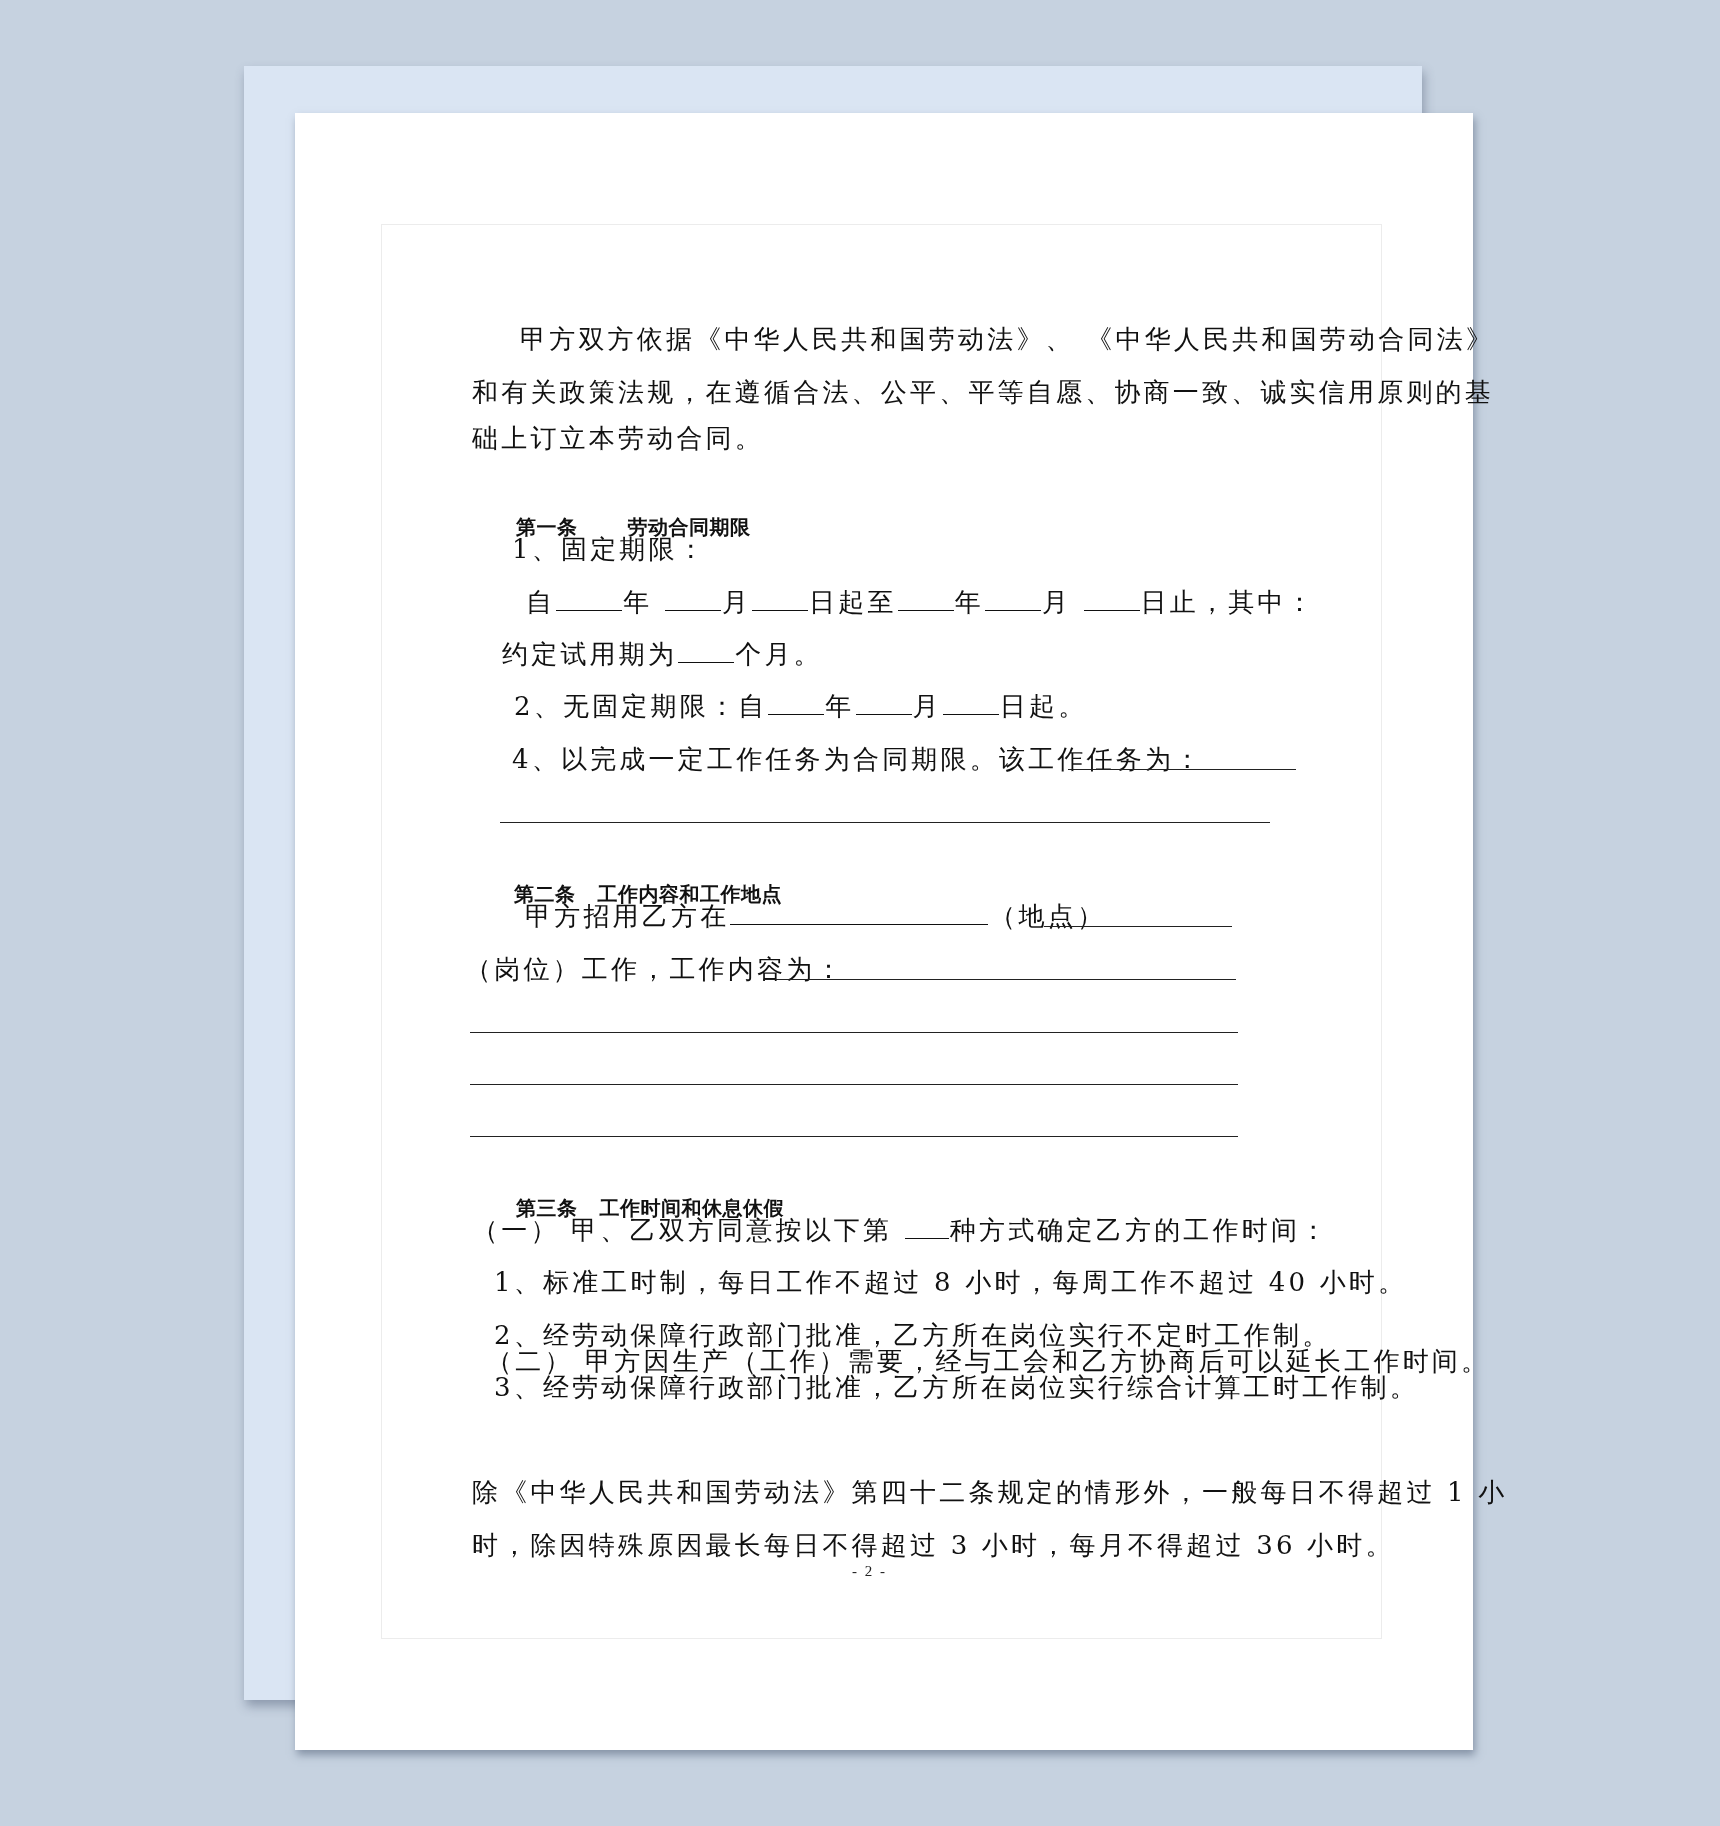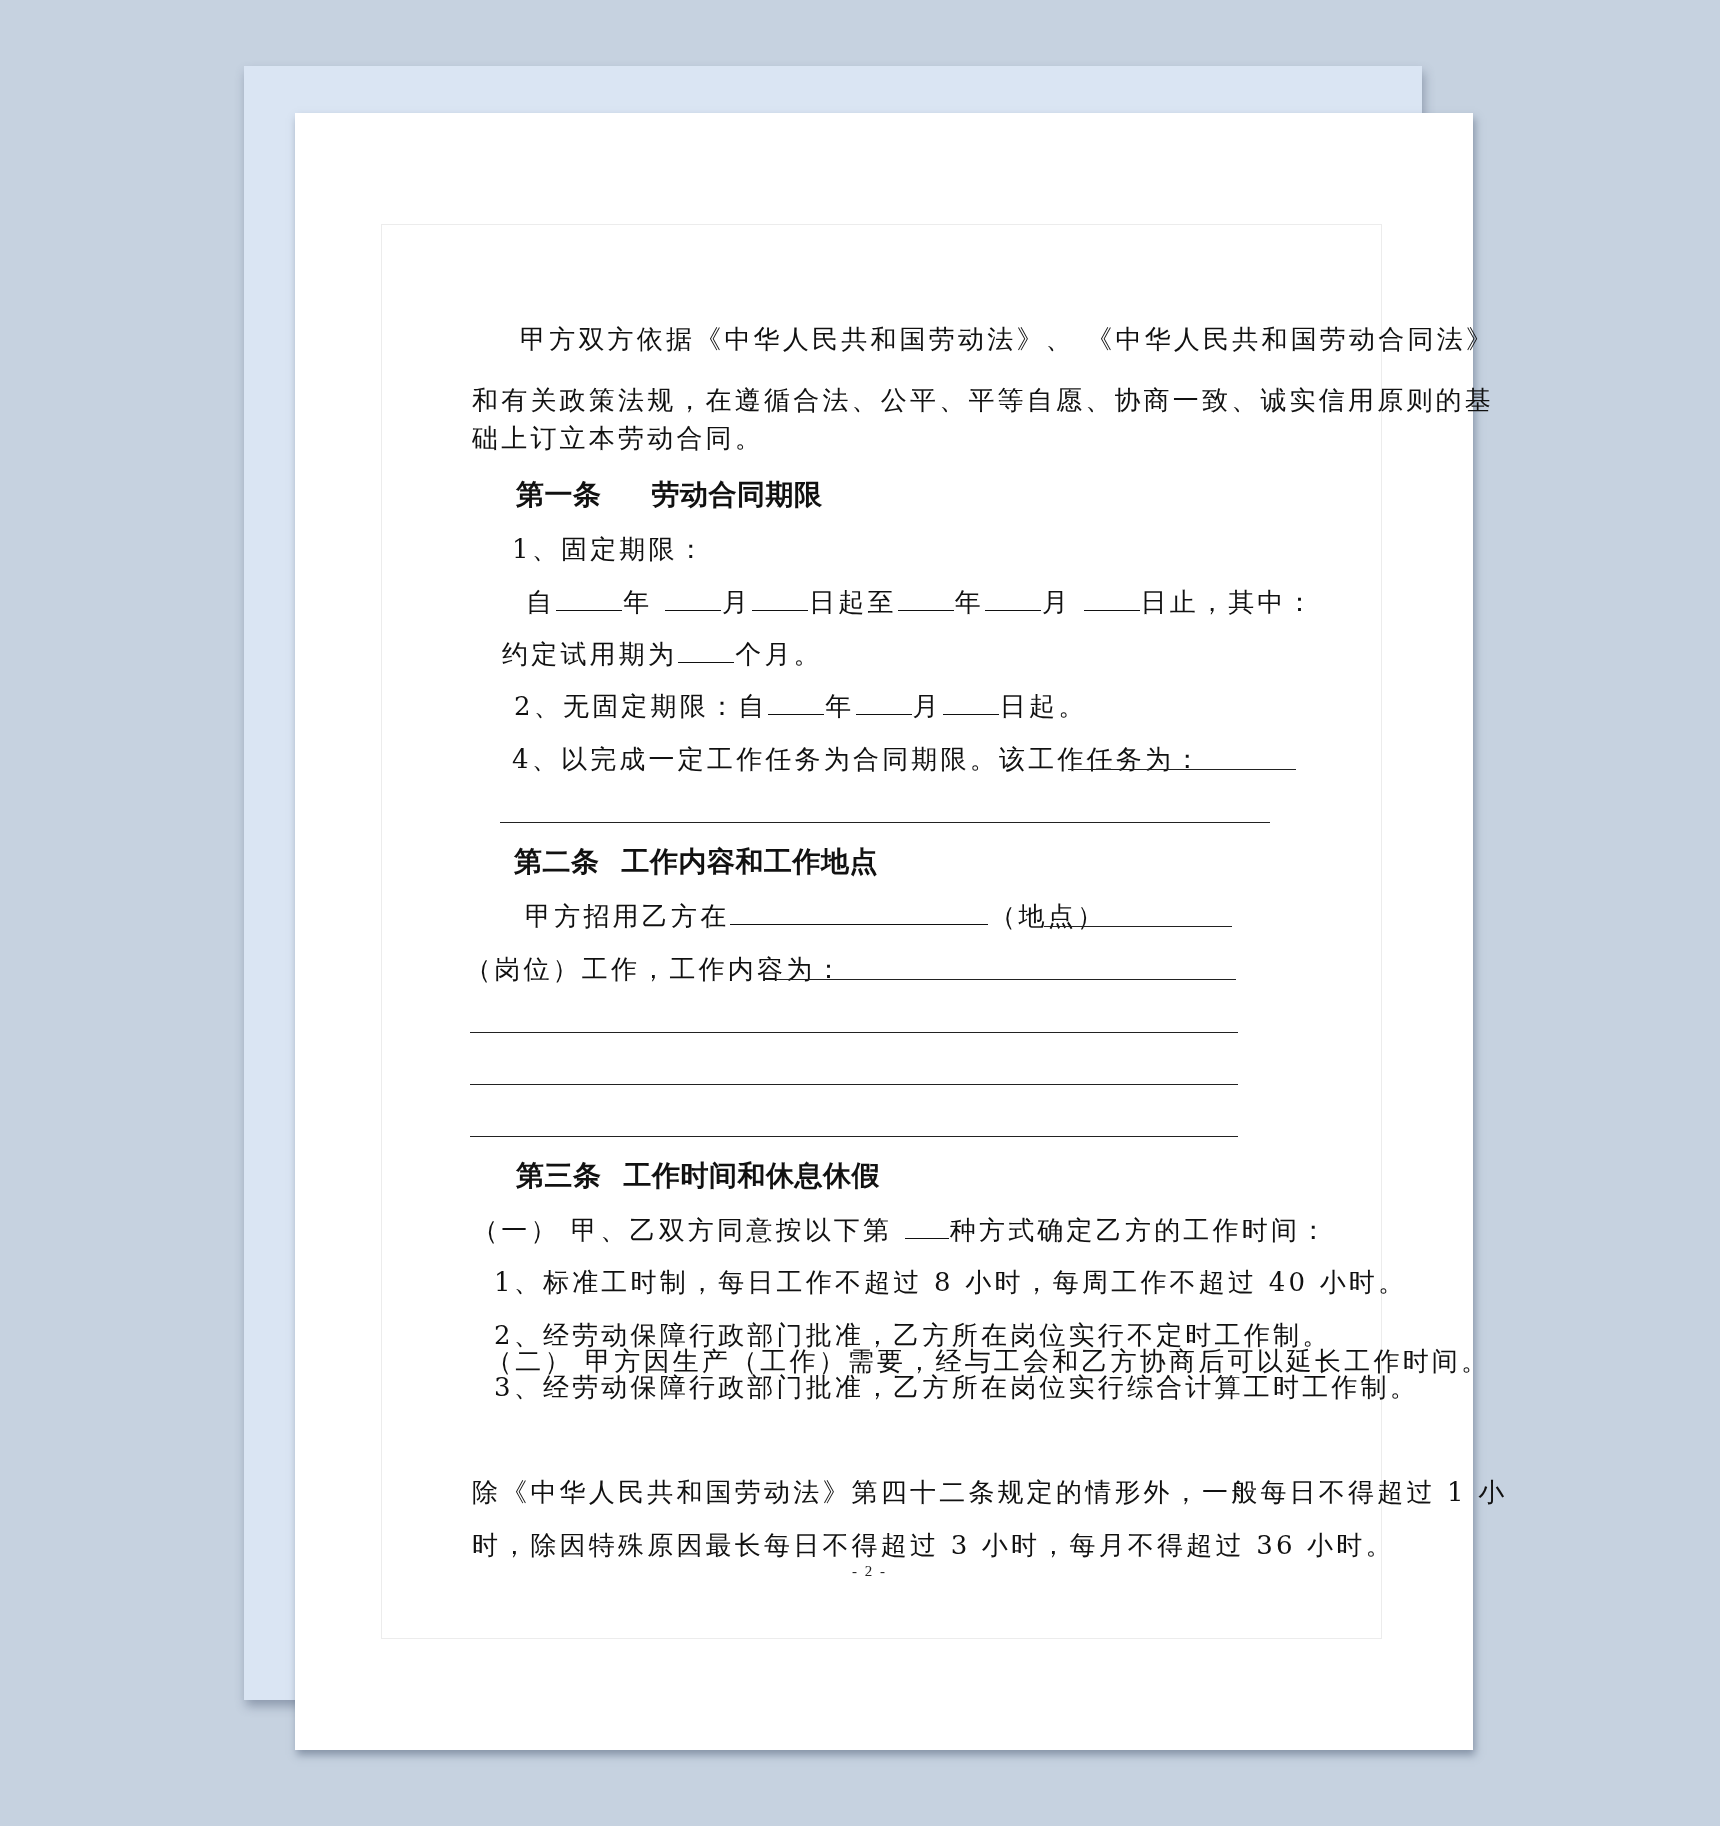--- a/index.html
+++ b/index.html
@@ -23,23 +23,24 @@
     position:absolute; left:381px; top:224px; width:1001px; height:1415px;
     border:1px solid #ececec; box-sizing:border-box;
   }
   .line {
     position:absolute; white-space:nowrap;
     font-size:26px; letter-spacing:3.2px; line-height:28px;
     font-family:"DejaVu Serif","Liberation Serif",serif;
   }
   .heading {
     position:absolute; white-space:nowrap;
-    font-size:28px; line-height:30px; font-weight:bold;
-    font-family:Liberation Mono, monospace;
+    font-size:20px; line-height:30px; font-weight:bold;
+    font-family:Liberation Sans, sans-serif;
     letter-spacing:0.5px;
+    margin-top:30px;
   }
   .blank {
     display:inline-block; border-bottom:1.6px solid #111;
     height:20px; vertical-align:baseline; margin:0 1px;
   }
   .rule {
     position:absolute; height:0; border-top:1.8px solid #222;
   }
   .gap { display:inline-block; }
   .pageno {
@@ -48,21 +49,21 @@
   }
 </style>
 </head>
 <body>
 
 <div class="back-page"></div>
 <div class="front-page"></div>
 <div class="frame"></div>
 
 <div class="line" style="left:520px; top:325px;">甲方双方依据《中华人民共和国劳动法》、 《中华人民共和国劳动合同法》</div>
-<div class="line" style="left:472px; top:386px;">和有关政策法规，在遵循合法、公平、平等自愿、协商一致、诚实信用原则的基</div>
+<div class="line" style="left:472px; top:378px;">和有关政策法规，在遵循合法、公平、平等自愿、协商一致、诚实信用原则的基</div>
 <div class="line" style="left:472px; top:424px;">础上订立本劳动合同。</div>
 
 <div class="heading" style="left:516px; top:482px;">
   <span>第一条</span><span class="gap" style="width:50px"></span><span>劳动合同期限</span>
 </div>
 <div class="line" style="left:512px; top:535px;">1、固定期限：</div>
 <div class="line" style="left:526px; top:588px;">
   <span>自</span><span class="blank" style="width:66px"></span><span>年</span>
   <span class="blank" style="width:56px"></span><span>月</span><span class="blank" style="width:56px"></span><span>日起至</span><span class="blank" style="width:56px"></span><span>年</span><span class="blank" style="width:56px"></span><span>月</span>
   <span class="blank" style="width:56px"></span><span>日止，其中：</span>

